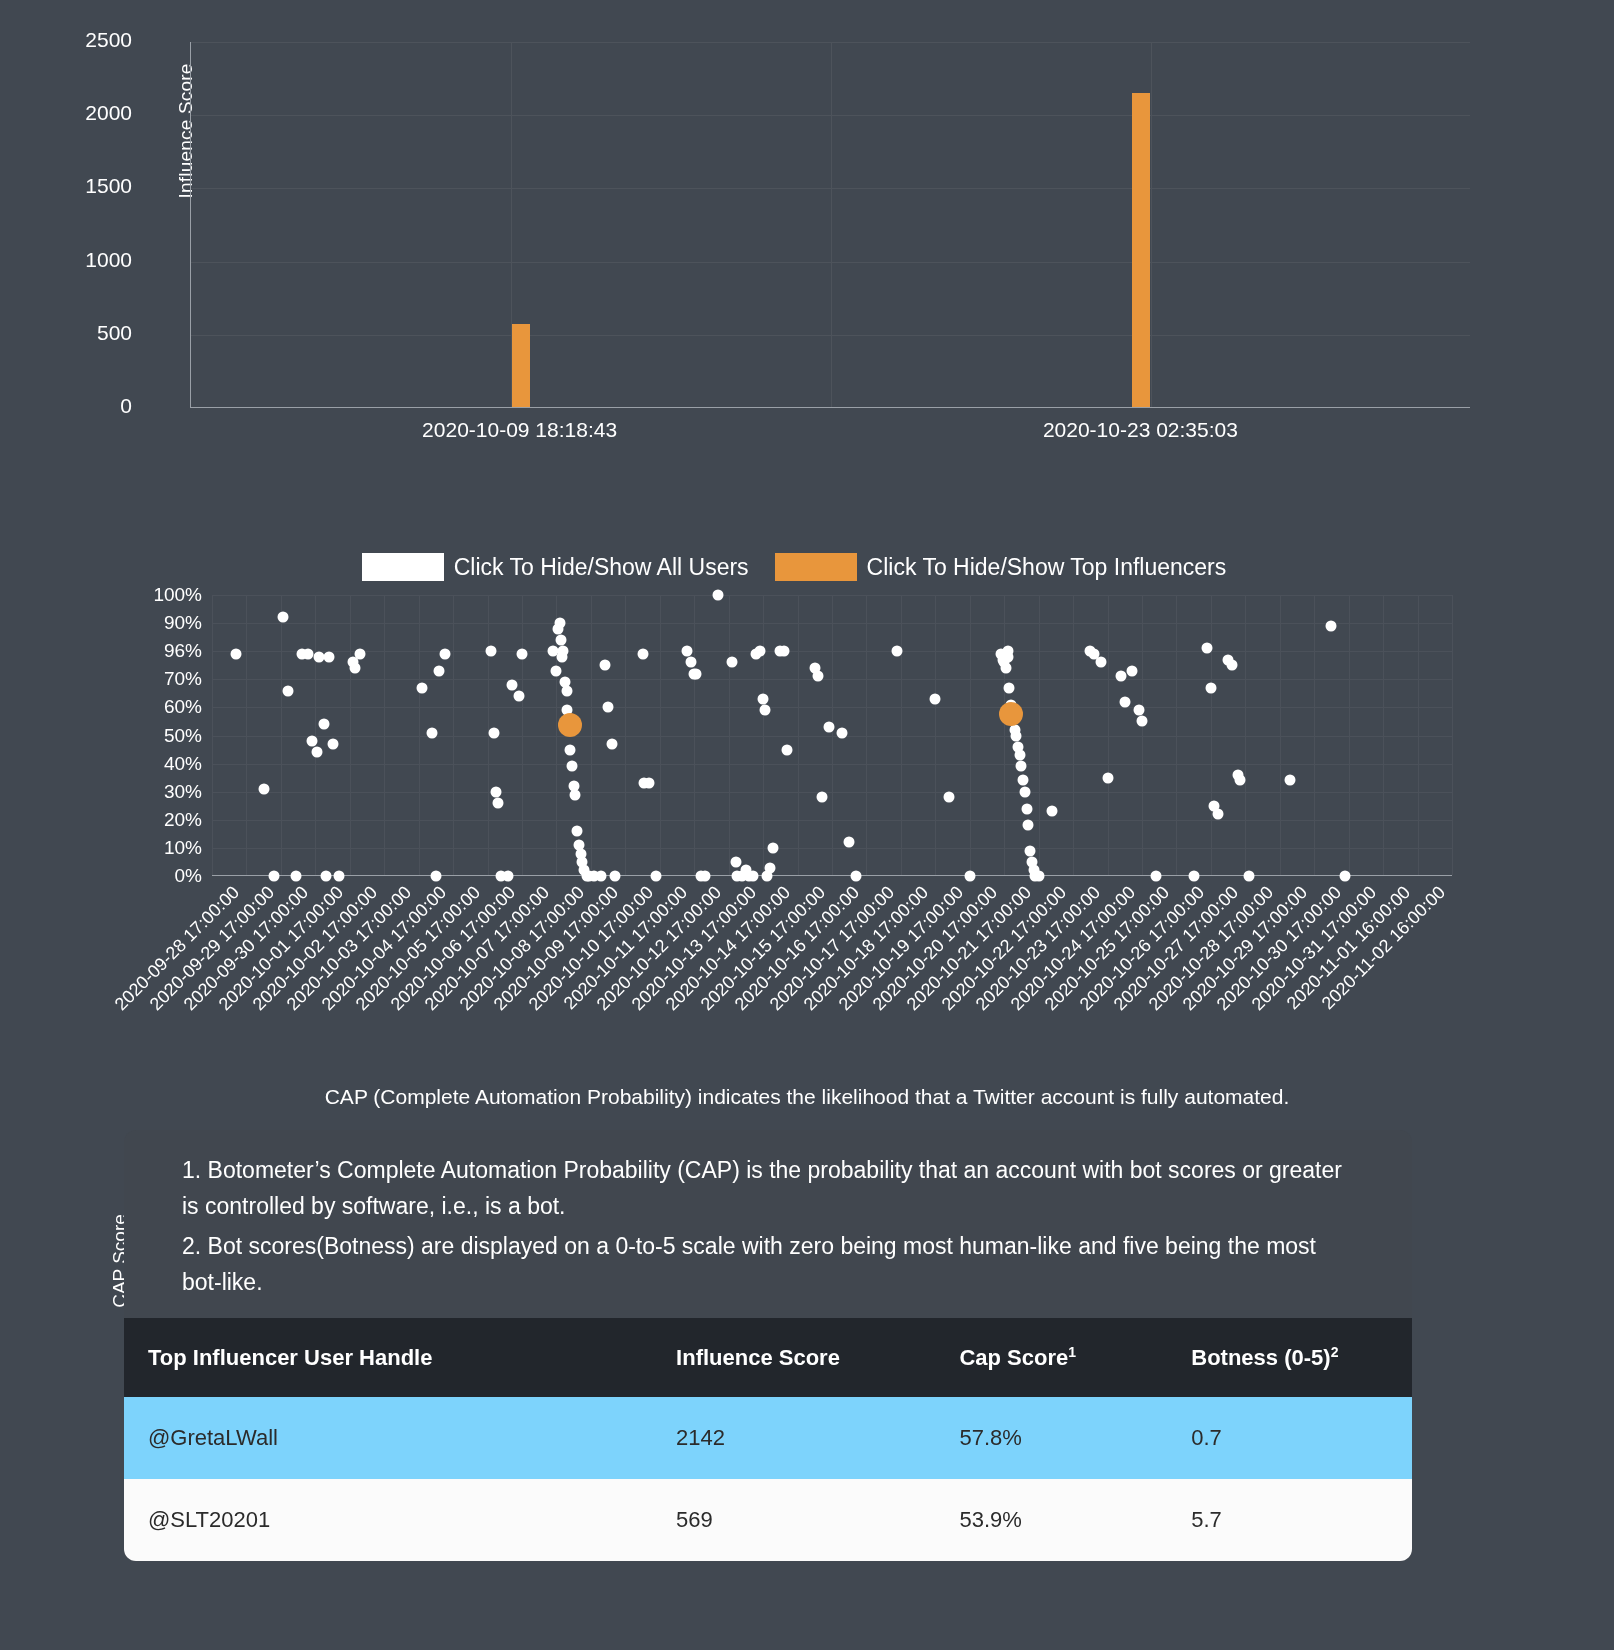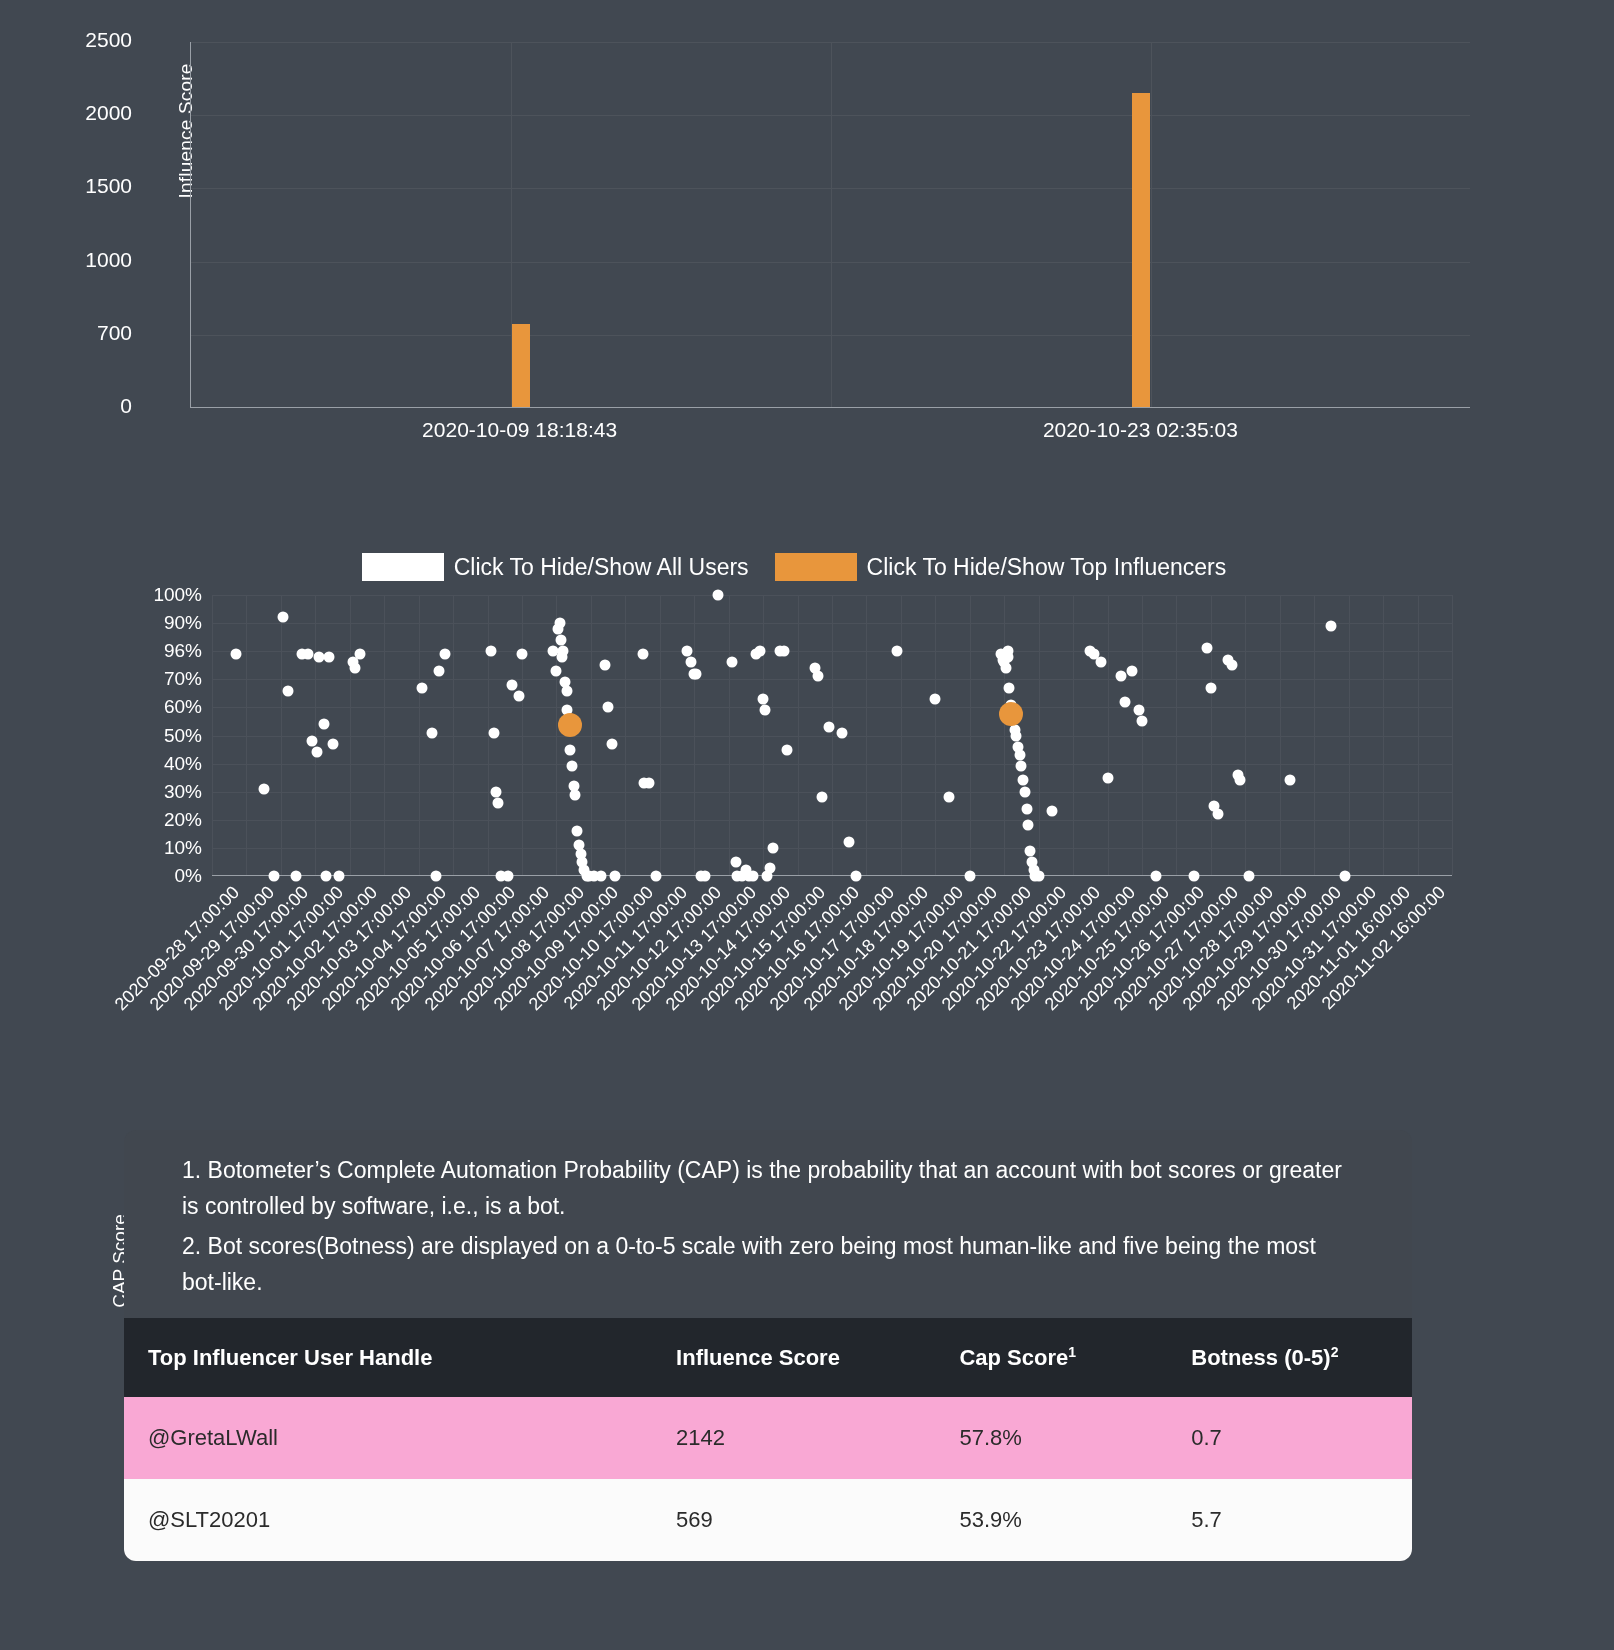--- a/index.html
+++ b/index.html
@@ -238,37 +238,37 @@
     font-size: 22px;
     font-weight: bold;
     color: #ffffff;
   }
   table#influencer-table th sup { font-size: 14px; }
   table#influencer-table td {
     padding: 28px 0 28px 24px;
     font-size: 22px;
     color: #2b2b2b;
   }
-  table#influencer-table tbody tr.row-even { background: #f9a8d4; }
+  table#influencer-table tbody tr.row-even { background: #7dd3fc; }
   table#influencer-table tbody tr.row-odd  { background: #fbfbfb; }
   .col-handle { width: 41%; }
   .col-score  { width: 22%; }
   .col-cap    { width: 18%; }
   .col-bot    { width: 19%; }
 </style>
 </head>
 <body>
 
 <div id="root">
 
   <div id="barchart-section">
     <div id="bar-ylabel">Influence Score</div>
     <div id="bar-yticks">
         <div class="bar-ytick" style="top: 394px;">0</div>
-        <div class="bar-ytick" style="top: 320.8px;">700</div>
+        <div class="bar-ytick" style="top: 320.8px;">500</div>
         <div class="bar-ytick" style="top: 247.6px;">1000</div>
         <div class="bar-ytick" style="top: 174.4px;">1500</div>
         <div class="bar-ytick" style="top: 101.2px;">2000</div>
         <div class="bar-ytick" style="top: 28px;">2500</div>
       </div>
     <div id="bar-plot">
         <div class="bar-hgrid" style="top: 292.8px;"></div>
         <div class="bar-hgrid" style="top: 219.6px;"></div>
         <div class="bar-hgrid" style="top: 146.4px;"></div>
         <div class="bar-hgrid" style="top: 73.2px;"></div>
@@ -538,20 +538,21 @@
         <div class="sc-xtick" style="left: 959.222px; top: 292px; width: 200px;">2020-10-25 17:00:00</div>
         <div class="sc-xtick" style="left: 993.667px; top: 292px; width: 200px;">2020-10-26 17:00:00</div>
         <div class="sc-xtick" style="left: 1028.11px; top: 292px; width: 200px;">2020-10-27 17:00:00</div>
         <div class="sc-xtick" style="left: 1062.56px; top: 292px; width: 200px;">2020-10-28 17:00:00</div>
         <div class="sc-xtick" style="left: 1097px; top: 292px; width: 200px;">2020-10-29 17:00:00</div>
         <div class="sc-xtick" style="left: 1131.44px; top: 292px; width: 200px;">2020-10-30 17:00:00</div>
         <div class="sc-xtick" style="left: 1165.89px; top: 292px; width: 200px;">2020-10-31 17:00:00</div>
         <div class="sc-xtick" style="left: 1200.33px; top: 292px; width: 200px;">2020-11-01 16:00:00</div>
         <div class="sc-xtick" style="left: 1234.78px; top: 292px; width: 200px;">2020-11-02 16:00:00</div>
       </div>
+    <div id="scatter-xlabel">CAP (Complete Automation Probability) indicates the likelihood that a Twitter account is fully automated.</div>
   </div>
 
   <div id="bottom-panel">
     <div id="footnotes">
       <p>1. Botometer’s Complete Automation Probability (CAP) is the probability that an account with bot scores or greater is controlled by software, i.e., is a bot.</p>
       <p>2. Bot scores(Botness) are displayed on a 0-to-5 scale with zero being most human-like and five being the most bot-like.</p>
     </div>
     <table id="influencer-table">
       <colgroup>
         <col class="col-handle">

